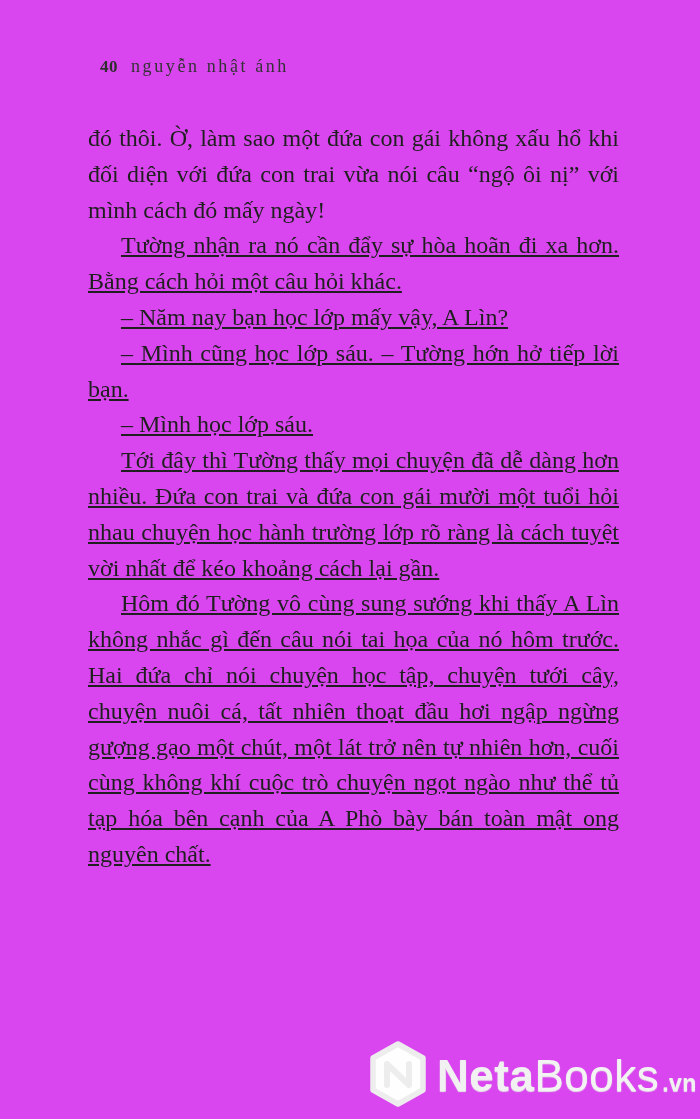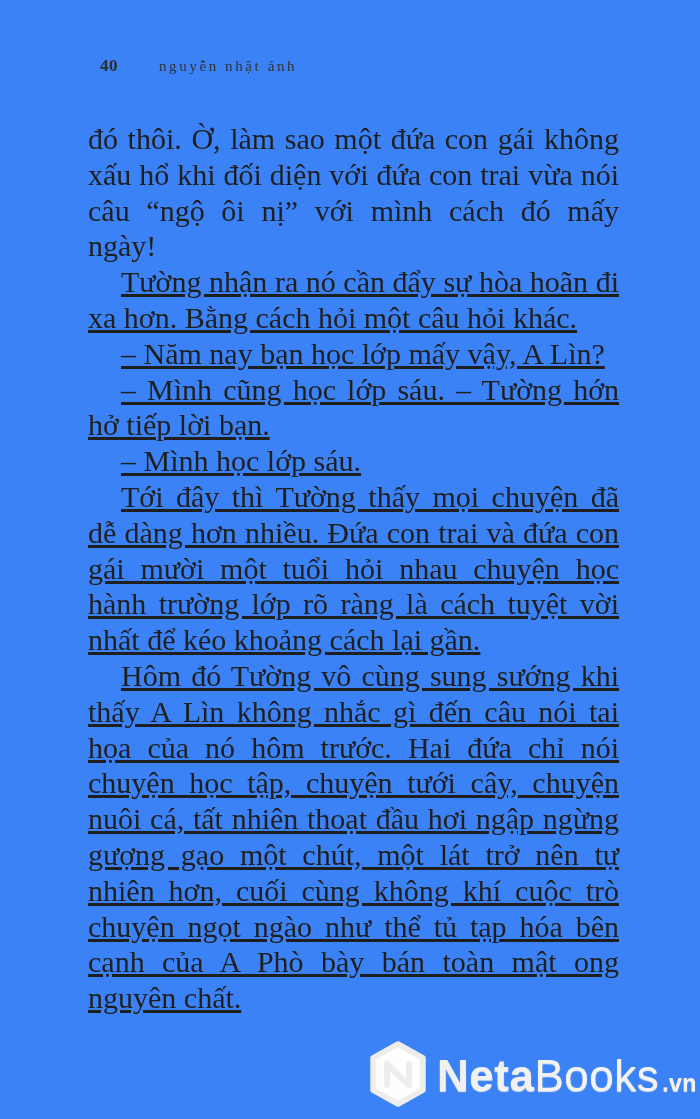--- a/index.html
+++ b/index.html
@@ -1,49 +1,48 @@
 <!DOCTYPE html>
 <html lang="vi"><head>
 <meta charset="utf-8">
 <style>
   html, body { margin: 0; padding: 0; background: #ffffff; }
   .page {
     position: relative;
     width: 700px;
     height: 1119px;
-    background: #3b82f6;
+    background: #d946ef;
     overflow: hidden;
     font-family: "Liberation Serif", serif;
   }
   .running-header {
     position: absolute;
     top: 56px;
     left: 100px;
     display: flex;
     align-items: baseline;
     gap: 13px;
     color: #2e2e2e;
   }
   .page-num {
     font-weight: bold;
     font-size: 17px;
     letter-spacing: 0.5px;
   }
   .author {
-    font-size: 15px;
+    font-size: 18px;
     letter-spacing: 2.6px;
     color: #333333;
-    margin-left: 28px;
   }
   .body-text {
     position: absolute;
     top: 121px;
     left: 88px;
     width: 531px;
-    font-size: 30px;
+    font-size: 24px;
     line-height: 35.8px;
     text-align: justify;
     color: #1f1f1f;
   }
   .body-text p { margin: 0; }
   .body-text p.indent { text-indent: 33px; text-decoration: underline; }
   .watermark {
     position: absolute;
     left: 367px;
     top: 1040px;

